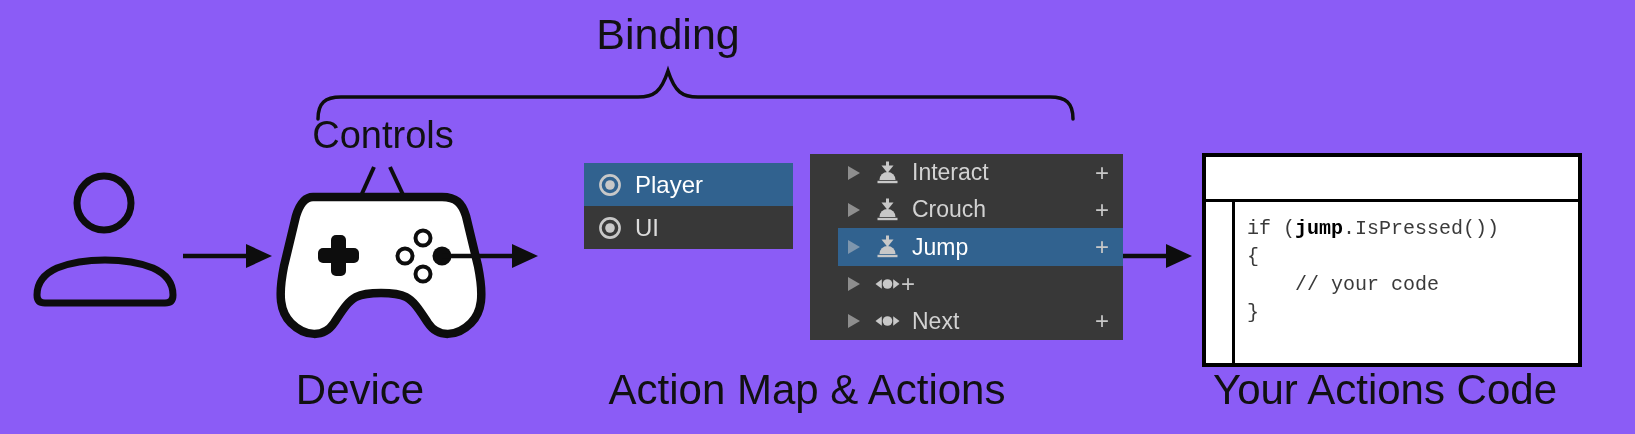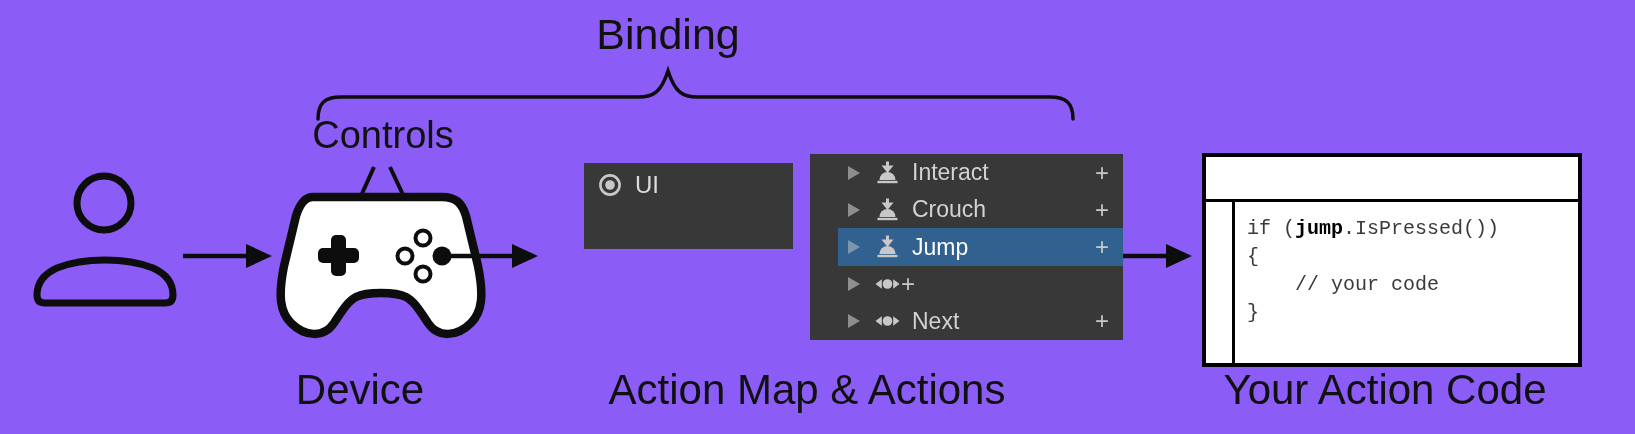--- a/index.html
+++ b/index.html
@@ -106,23 +106,30 @@
     <g>
       <path d="M 1121 256 L 1166 256" stroke="#0D0D0D" stroke-width="4.5"></path>
       <polygon points="1166,244 1166,268 1192,256" fill="#0D0D0D"></polygon>
     </g>
   </svg>
 
   <div class="lbl lbl-binding">Binding</div>
   <div class="lbl lbl-controls">Controls</div>
   <div class="lbl lbl-bottom lbl-device">Device</div>
   <div class="lbl lbl-bottom lbl-actionmap">Action Map &amp; Actions</div>
-  <div class="lbl lbl-bottom lbl-code">Your Action Code</div>
+  <div class="lbl lbl-bottom lbl-code">Your Actions Code</div>
 
   <div class="map-panel">
+    <div class="map-row selected">
+      <svg class="micon" width="26" height="26" viewBox="0 0 26 26">
+        <circle cx="13" cy="13" r="9.6" fill="none" stroke="#C8C8C8" stroke-width="2.6"></circle>
+        <circle cx="13" cy="13" r="4.8" fill="#C8C8C8"></circle>
+      </svg>
+      <span class="txt">Player</span>
+    </div>
     <div class="map-row">
       <svg class="micon" width="26" height="26" viewBox="0 0 26 26">
         <circle cx="13" cy="13" r="9.6" fill="none" stroke="#C8C8C8" stroke-width="2.6"></circle>
         <circle cx="13" cy="13" r="4.8" fill="#C8C8C8"></circle>
       </svg>
       <span class="txt">UI</span>
     </div>
   </div>
 
   <div class="actions-panel">

